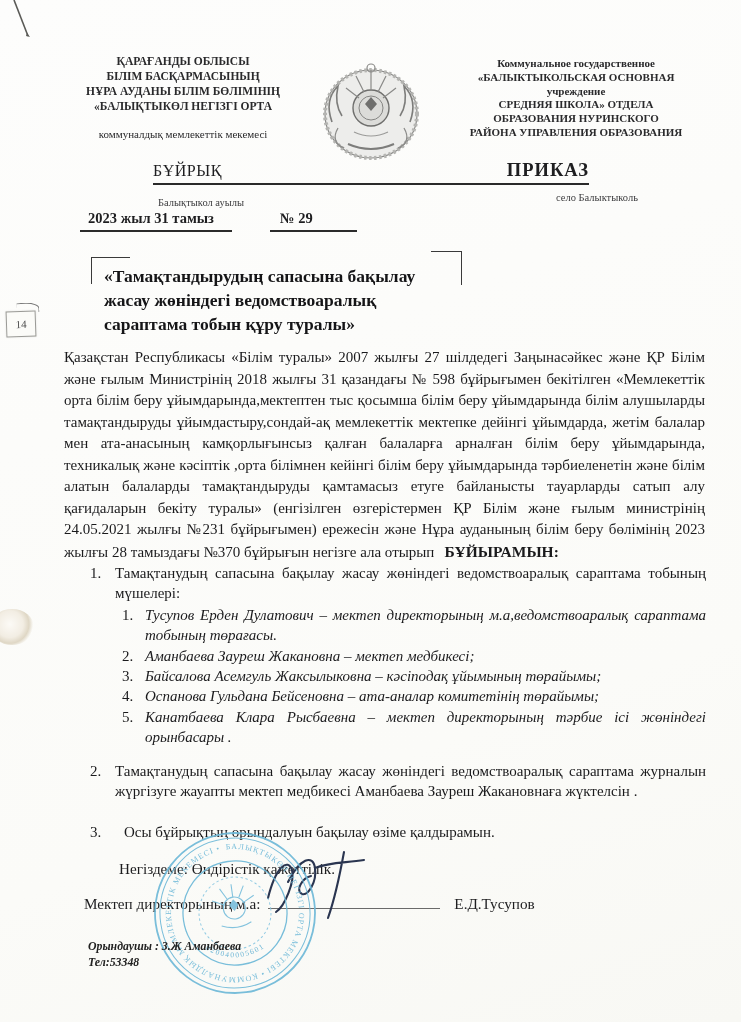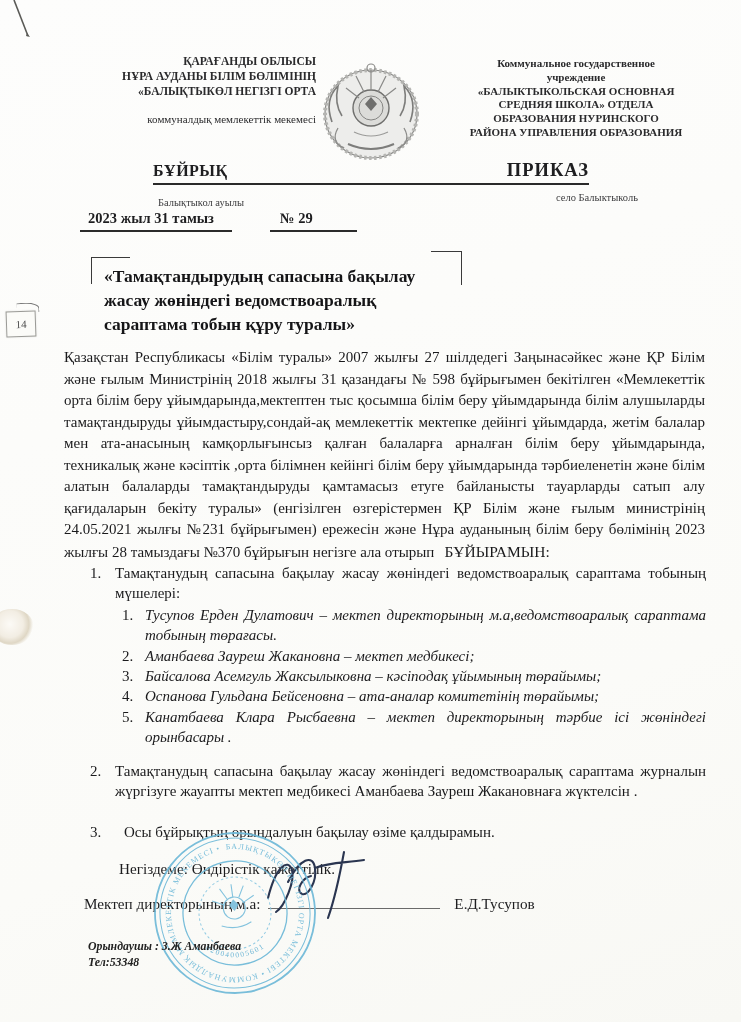--- a/index.html
+++ b/index.html
@@ -3,49 +3,49 @@
 <meta charset="utf-8">
 <style>
   html,body{margin:0;padding:0;}
   body{width:741px;height:1022px;background:#e9e9e9;}
   .page{
     position:relative;width:741px;height:1022px;overflow:hidden;
     background:linear-gradient(160deg,#fdfdfc 0%,#fbfbf8 70%,#f8f8f4 100%);
     font-family:"Liberation Serif", serif;color:#1e1e20;
   }
   
-  .h-left{position:absolute;left:66px;top:54px;width:250px;text-align:right;
+  .h-left{position:absolute;left:58px;top:54px;width:250px;text-align:center;
     font-weight:bold;font-size:11.5px;line-height:15px;color:#2a2a2c;}
   .h-left .subline{font-weight:normal;font-size:11px;margin-top:13px;}
   .h-right{position:absolute;left:430px;top:57px;width:292px;text-align:center;
     font-weight:bold;font-size:11px;line-height:13.8px;color:#2a2a2c;}
   .emblem{position:absolute;left:318px;top:56px;}
   
   .order-row{position:absolute;left:153px;top:160px;width:436px;display:flex;
     justify-content:space-between;align-items:baseline;
     border-bottom:2px solid #2a2a2a;padding-bottom:2px;}
-  .order-kk{font-weight:bold;font-size:16px;letter-spacing:.5px;}
+  .order-kk{font-weight:normal;font-size:16px;letter-spacing:.5px;}
   .order-ru{font-weight:bold;font-size:18.5px;letter-spacing:1px;}
   .loc-kk{position:absolute;left:158px;top:197px;font-size:10.5px;color:#3d3d3f;}
   .loc-ru{position:absolute;left:556px;top:192px;font-size:10.5px;color:#3d3d3f;}
   .date-field{position:absolute;left:80px;top:210px;font-weight:bold;font-size:14.5px;
     border-bottom:2px solid #2b2b2b;padding:0 18px 3px 8px;}
   .num-field{position:absolute;left:270px;top:210px;font-weight:bold;font-size:14.5px;
     border-bottom:2px solid #2b2b2b;padding:0 44px 3px 10px;}
   
   .bracket-tl{position:absolute;left:91px;top:257px;width:38px;height:26px;
     border-left:1.5px solid #3a3a3a;border-top:1.5px solid #3a3a3a;}
   .bracket-tr{position:absolute;left:431px;top:251px;width:30px;height:33px;
     border-right:1.5px solid #3a3a3a;border-top:1.5px solid #3a3a3a;}
   .title{position:absolute;left:104px;top:264px;width:372px;font-weight:bold;
     font-size:17.5px;line-height:24px;color:#151517;}
   
   .body-par{position:absolute;left:64px;top:347px;width:641px;margin:0;
     font-size:15px;line-height:21.5px;text-align:justify;color:#1a1a1c;}
-  .resolution{font-weight:normal;font-size:15.5px;margin-left:10px;}
+  .resolution{font-weight:bold;font-size:15.5px;margin-left:10px;}
   
   .list{position:absolute;left:90px;top:563px;width:616px;font-size:15px;line-height:20.4px;color:#1a1a1c;}
   .item{display:flex;align-items:flex-start;}
   .item>.n{width:25px;flex:none;}
   .item>.t{flex:1;text-align:justify;}
   .sublist{padding-left:7px;margin-top:1px;}
   .subitem{display:flex;align-items:flex-start;}
   .subitem>.n{width:23px;flex:none;}
   .subitem>.t{flex:1;text-align:justify;font-style:italic;}
   .item-2{margin-top:13px;}
@@ -76,20 +76,21 @@
 
 <div class="page">
 
   <svg class="corner-mark" width="34" height="44" viewBox="0 0 34 44">
     <path d="M8 0 L22 36" stroke="#5a5a56" stroke-width="1.6" fill="none"></path>
     <path d="M21 33 l3 4 l-4 -1" fill="#5a5a56"></path>
   </svg>
 
   <div class="h-left">
     <div>ҚАРАҒАНДЫ ОБЛЫСЫ</div>
+    <div>БІЛІМ БАСҚАРМАСЫНЫҢ</div>
     <div>НҰРА АУДАНЫ БІЛІМ БӨЛІМІНІҢ</div>
     <div>«БАЛЫҚТЫКӨЛ НЕГІЗГІ ОРТА</div>
     <div class="subline">коммуналдық мемлекеттік мекемесі</div>
   </div>
 
   <svg class="emblem" width="106" height="110" viewBox="0 0 106 110">
     <ellipse cx="53" cy="58" rx="46" ry="44" fill="#ededeb" stroke="#8a8a88" stroke-width="1.2"></ellipse>
     <ellipse cx="53" cy="58" rx="46" ry="44" fill="none" stroke="#b5b5b2" stroke-width="4" stroke-dasharray="2.5,2.5"></ellipse>
     <path d="M14 66 Q6 44 20 30 Q16 48 24 60 M92 66 Q100 44 86 30 Q90 48 82 60" fill="none" stroke="#7d7d7b" stroke-width="1.6"></path>
     <path d="M20 72 Q12 86 26 92 M86 72 Q94 86 80 92" fill="none" stroke="#8c8c8a" stroke-width="1.3"></path>
@@ -97,22 +98,22 @@
     <circle cx="53" cy="52" r="12" fill="none" stroke="#858583" stroke-width="1"></circle>
     <path d="M53 34 L53 14 M46 36 L38 20 M60 36 L68 20 M41 42 L28 32 M65 42 L78 32" stroke="#8a8a88" stroke-width="1.2"></path>
     <circle cx="53" cy="12" r="4" fill="none" stroke="#8a8a88" stroke-width="1.2"></circle>
     <path d="M47 48 l6 -7 l6 7 l-6 7 z" fill="#6f6f6d"></path>
     <path d="M30 88 Q53 98 76 88" fill="none" stroke="#7d7d7b" stroke-width="2"></path>
     <path d="M36 76 Q53 84 70 76" fill="none" stroke="#9a9a98" stroke-width="1.2"></path>
   </svg>
 
   <div class="h-right">
     <div>Коммунальное государственное</div>
+    <div>«БАЛЫКТЫКОЛЬСКАЯ ОСНОВНАЯ</div>
     <div>учреждение</div>
-    <div>«БАЛЫКТЫКОЛЬСКАЯ ОСНОВНАЯ</div>
     <div>СРЕДНЯЯ ШКОЛА» ОТДЕЛА</div>
     <div>ОБРАЗОВАНИЯ НУРИНСКОГО</div>
     <div>РАЙОНА УПРАВЛЕНИЯ ОБРАЗОВАНИЯ</div>
   </div>
 
   <div class="order-row">
     <span class="order-kk">БҰЙРЫҚ</span>
     <span class="order-ru">ПРИКАЗ</span>
   </div>
   <span class="loc-kk">Балықтыкол  ауылы</span>

